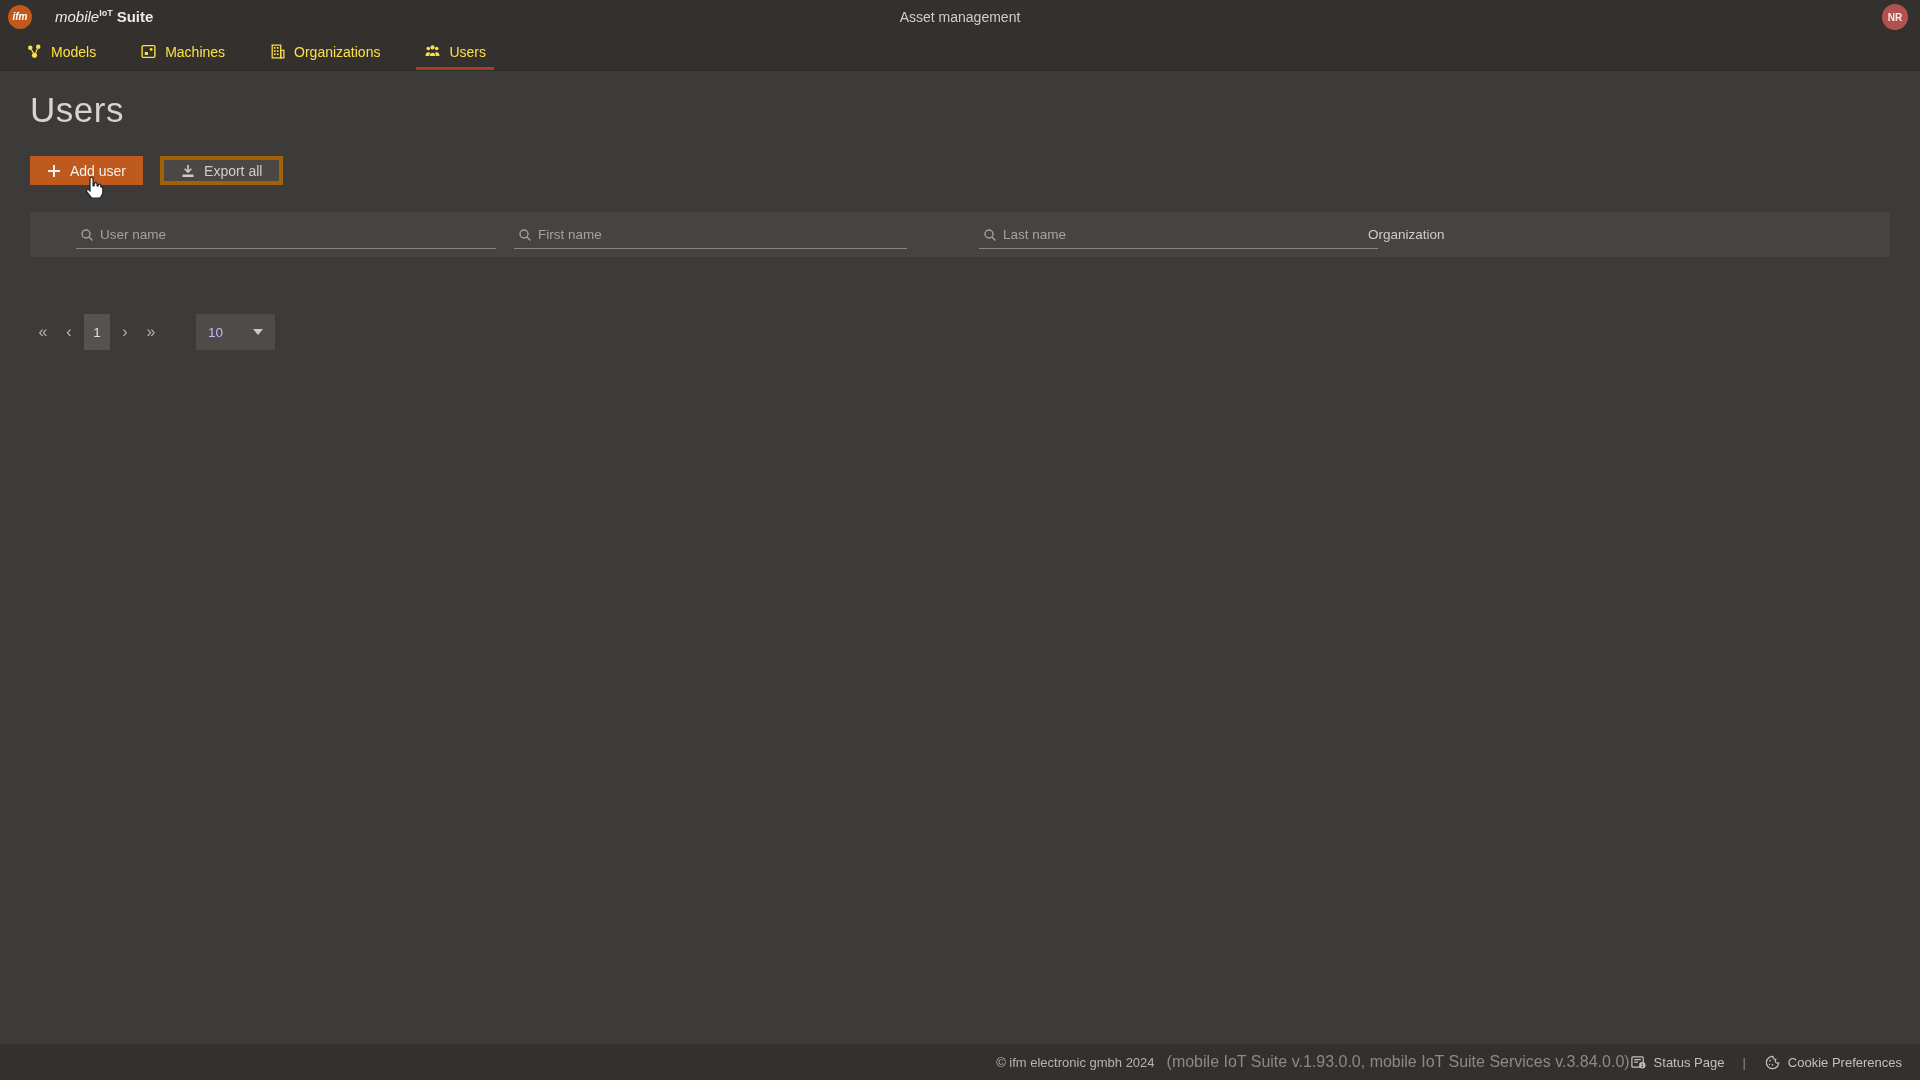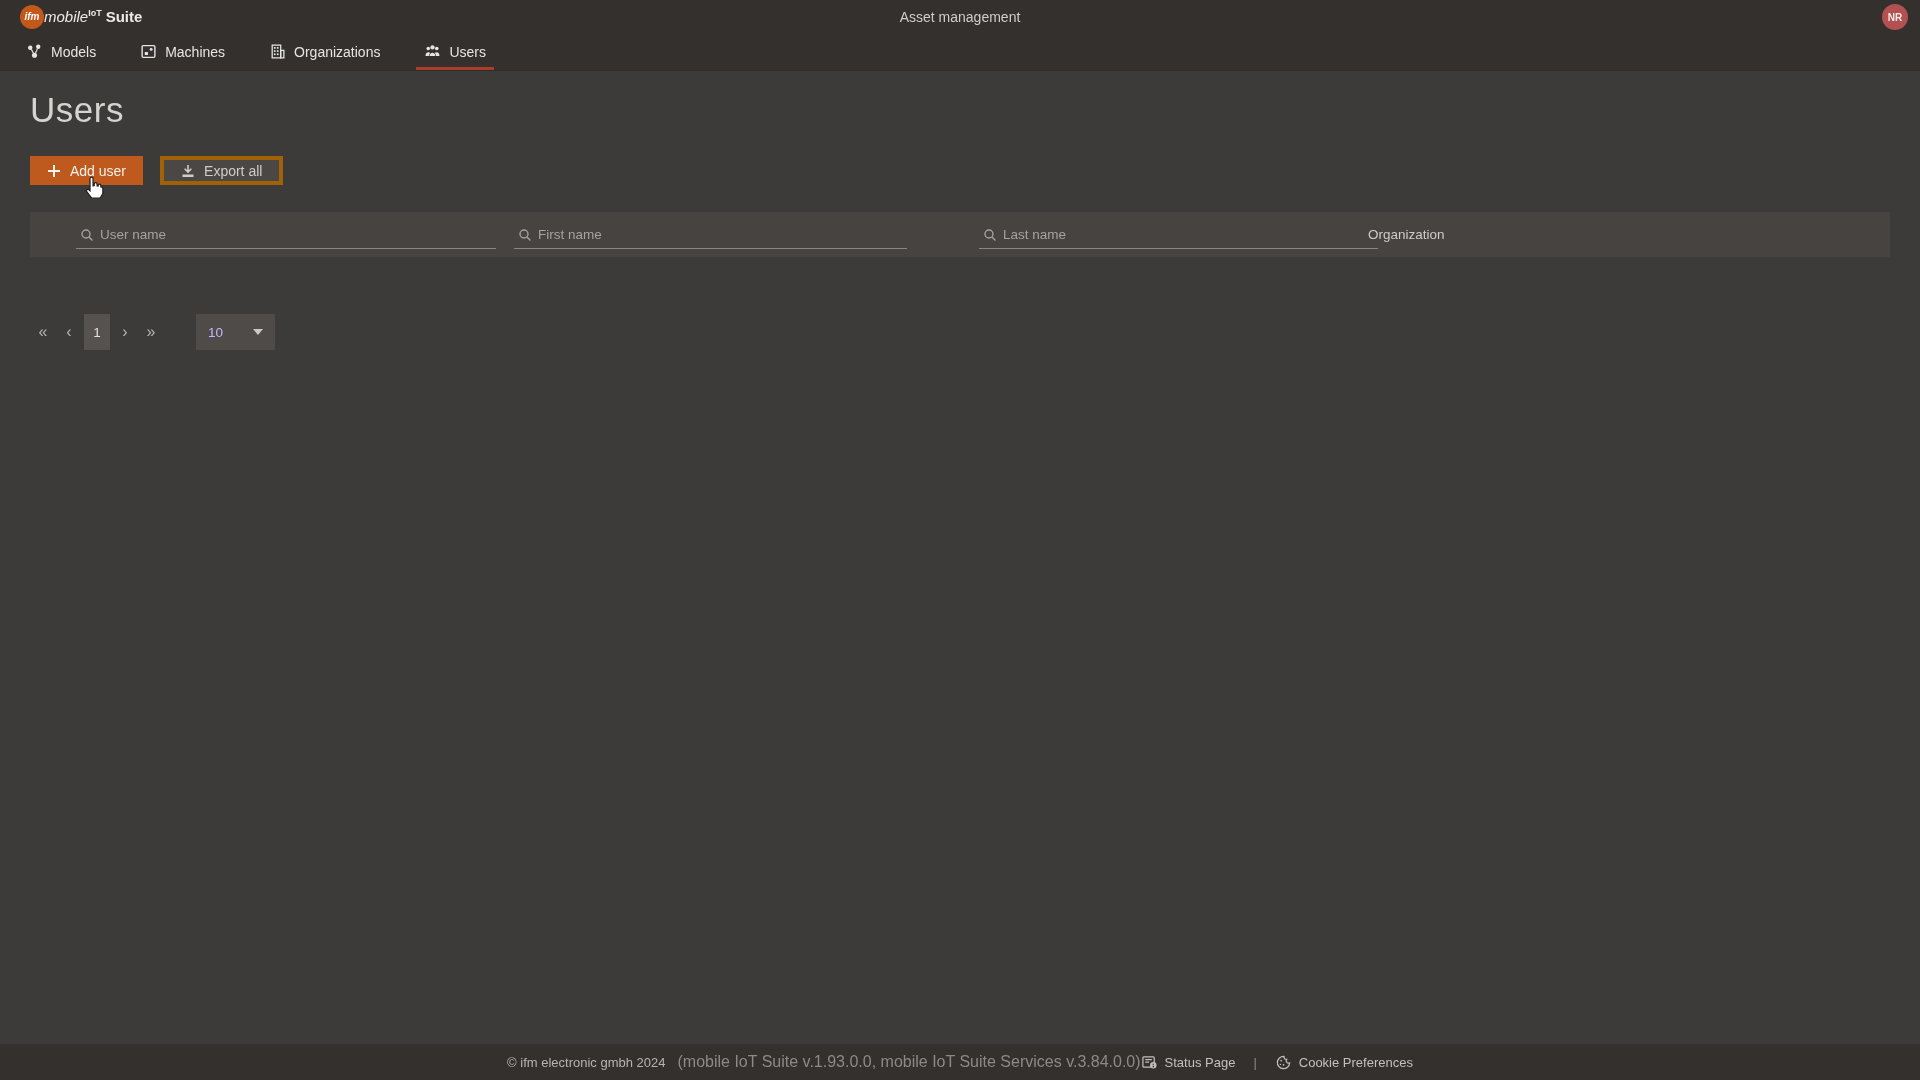--- a/index.html
+++ b/index.html
@@ -9,21 +9,21 @@
     background:#3d3b39;
     position:relative;
     color:#d4d1ce;
   }
 
   
   .topbar {
     position:absolute; top:0; left:0; right:0; height:33px;
     background:#33302e; display:flex; align-items:center;
   }
-  .brand { display:flex; align-items:center; gap:0; padding-left:20px; }
+  .brand { display:flex; align-items:center; gap:23px; padding-left:8px; }
   .logo-circle {
     width:24px; height:24px; border-radius:50%;
     background:#c2591b; color:#fff;
     display:flex; align-items:center; justify-content:center;
     font-size:10px; font-weight:bold; font-style:italic;
   }
   .brand-text { font-size:15px; color:#eceae7; }
   .brand-text .b-mobile { font-style:italic; font-weight:400; }
   .brand-text .b-sup { font-size:9px; vertical-align:super; font-weight:bold; }
   .brand-text .b-suite { font-weight:bold; margin-left:4px; }
@@ -39,21 +39,21 @@
   }
 
   
   .navbar {
     position:absolute; top:33px; left:0; right:0; height:38px;
     background:#33302e; display:flex; align-items:stretch;
     padding-left:20px; border-bottom:1px solid #2e2c2a;
   }
   .nav-item {
     display:flex; align-items:center; gap:8px;
-    color:#e5e5e5; font-size:14px; position:relative;
+    color:#fde047; font-size:14px; position:relative;
     padding:0 6px; margin-right:32px; cursor:pointer;
   }
   .nav-item svg { width:17px; height:17px; }
   .nav-item.active::after {
     content:""; position:absolute; left:-2px; right:-2px; bottom:0;
     height:3px; background:#a93e28;
   }
 
   
   .content { position:absolute; top:72px; left:0; right:0; bottom:36px; background:#3d3b39; }
@@ -137,21 +137,21 @@
   }
   .caret-down {
     width:0; height:0; border-left:5px solid transparent;
     border-right:5px solid transparent; border-top:6px solid #ccc9c5;
   }
 
   
   .footer {
     position:absolute; left:0; right:0; bottom:0; height:36px;
     background:#33302e; display:flex; align-items:center;
-    justify-content:center; padding:0 18px;
+    justify-content:flex-end; padding:0 18px;
   }
   .footer-left { display:flex; align-items:baseline; gap:12px; }
   .copyright { font-size:13px; color:#b7b4b0; }
   .versions { font-size:16px; color:#8d8a86; }
   .footer-right { display:flex; align-items:center; gap:8px; font-size:13px; color:#c3c0bc; }
   .footer-right svg { width:17px; height:17px; color:#c3c0bc; }
   .footer-link { display:flex; align-items:center; gap:7px; cursor:pointer; }
   .footer-sep { color:#8d8a86; margin:0 10px; }
 
   

